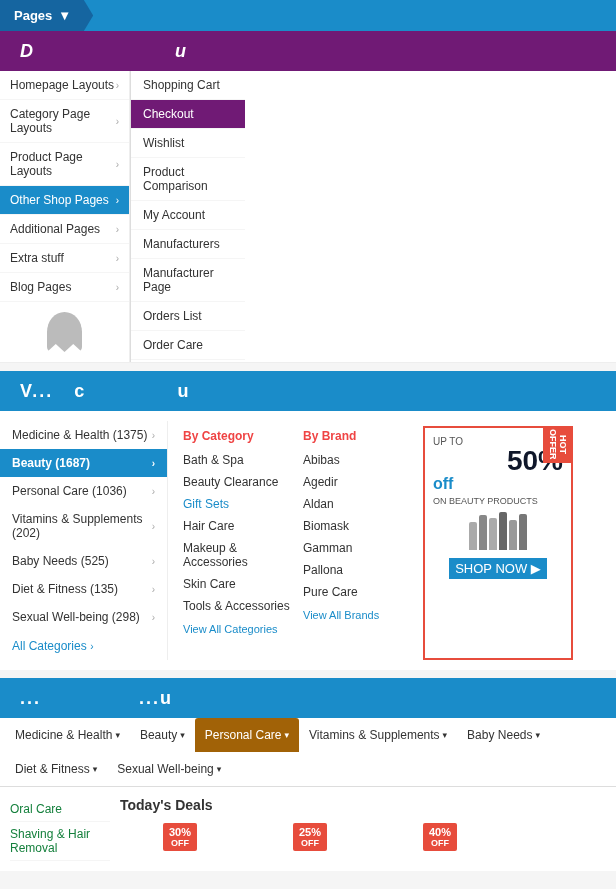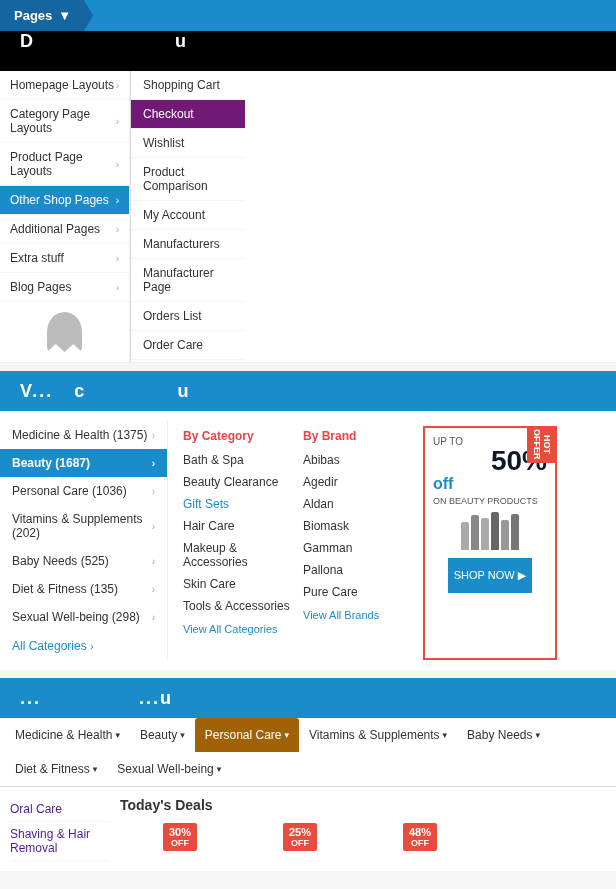--- a/index.html
+++ b/index.html
@@ -112,21 +112,21 @@
     .cat-col { width: 120px; }
     .cat-col-header { font-weight: bold; font-size: 12px; color: #ef4444; padding: 8px 5px 6px; }
     .cat-col-item { padding: 4px 5px; font-size: 12px; color: #333; cursor: pointer; }
     .cat-col-item.hl { color: #1a8cc9; }
     .cat-view-all { color: #1a8cc9; font-size: 11px; padding: 6px 5px; cursor: pointer; }
 
     
     .promo-box {
       border: 2px solid #e74c3c;
       background: white;
-      width: 134px;
+      width: 150px;
       padding: 8px;
       text-align: center;
       margin-left: 5px;
       margin-top: 5px;
       position: relative;
       flex-shrink: 0;
     }
     .hot-tag {
       position: absolute;
       top: -2px;
@@ -136,21 +136,21 @@
       font-size: 9px;
       font-weight: bold;
       padding: 3px 5px;
       writing-mode: vertical-rl;
       text-orientation: mixed;
     }
     .promo-up { font-size: 10px; color: #555; text-align: left; }
     .promo-pct { font-size: 28px; font-weight: bold; color: #0f172a; line-height: 1; text-align: right; margin-left: 24px; }
     .promo-off { font-size: 16px; font-weight: bold; color: #1a8cc9; text-align: left; }
     .promo-desc { font-size: 9px; color: #555; text-align: left; margin: 3px 0; }
-    .shop-now { background: #1a8cc9; color: white; font-size: 11px; padding: 11px 6px; cursor: pointer; margin-top: 4px; display: inline-block; }
+    .shop-now { background: #1a8cc9; color: white; font-size: 13px; padding: 3px 6px; cursor: pointer; margin-top: 4px; display: inline-block; }
 
     
     .section3 {
       background: white;
       margin-bottom: 8px;
     }
 
     
     .tab-nav {
       display: flex;
@@ -185,37 +185,37 @@
       padding: 10px;
       gap: 10px;
     }
     .sidebar-cat {
       width: 100px;
       flex-shrink: 0;
     }
     .sidebar-cat-item {
       padding: 5px 0;
       font-size: 12px;
-      color: #4c1d95;
+      color: #15803d;
       cursor: pointer;
       border-bottom: 1px solid #f5f5f5;
     }
 
     .deals-area {
       flex: 1;
     }
     .deals-header {
       font-weight: bold;
       font-size: 14px;
       color: #333;
       margin-bottom: 10px;
     }
     .deals-row {
       display: flex;
-      gap: 0;
+      gap: 10px;
     }
     .deal-item {
       text-align: center;
       width: 120px;
       flex-shrink: 0;
     }
     .deal-badge {
       display: inline-block;
       background: #e74c3c;
       color: white;
@@ -231,21 +231,21 @@
 <body>
 
 <div class="section-block">
   <div class="top-nav">
     <div class="pages-btn">
       <span>Pages</span>
       <span>▼</span>
     </div>
   </div>
 
-  <div style="height:40px; background:#000000; display:flex; align-items:flex-start; padding:0 20px;">
+  <div style="height:40px; background:#701a75; display:flex; align-items:center; padding:0 20px;font-style:italic;">
     <span style="color:white; font-size:18px; font-weight:bold; letter-spacing:2px;">D&nbsp;&nbsp;&nbsp;&nbsp;&nbsp;&nbsp;&nbsp;&nbsp;&nbsp;&nbsp;&nbsp;&nbsp;&nbsp;&nbsp;&nbsp;&nbsp;&nbsp;&nbsp;&nbsp;&nbsp;u</span>
   </div>
 
   <div class="nav-dropdown-area">
     <div class="nav-left-panel">
       <div class="nav-left-item">
         <span>Homepage Layouts</span>
         <span class="arr">›</span>
       </div>
       <div class="nav-left-item">
@@ -447,21 +447,21 @@
               <span>25%</span><br>
               <span class="deal-off">OFF</span>
             </span>
           </div>
 
         </div>
 
         <div class="deal-item">
           <div style="margin-bottom:5px;">
             <span class="deal-badge">
-              <span>48%</span><br>
+              <span>40%</span><br>
               <span class="deal-off">OFF</span>
             </span>
           </div>
 
         </div>
 
       </div>
 
     </div>
   </div>

